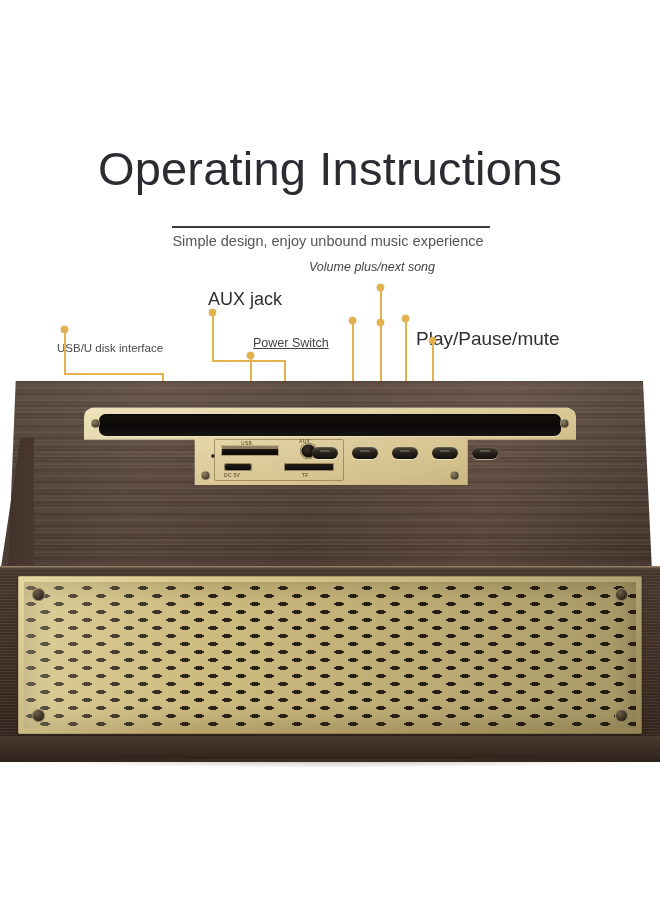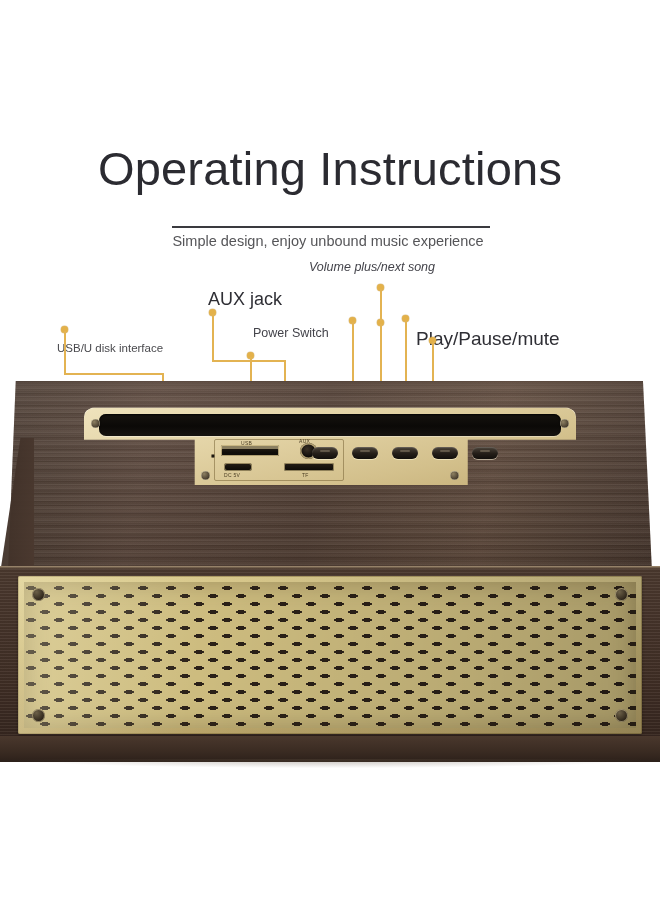--- a/index.html
+++ b/index.html
@@ -190,21 +190,21 @@
 <div class="stage">
 
   <div class="title">Operating Instructions</div>
   <div class="divider"></div>
   <div class="subtitle">Simple design, enjoy unbound music experience</div>
 
   <div class="lbl s" style="left:57px;top:311px;margin-top:30px;">USB/U disk interface</div>
 
   <div class="lbl l" style="left:162px;top:288px;margin-left:46px;">AUX jack</div>
 
-  <div class="lbl m" style="left:253px;top:326px;">Power Switch</div>
+  <div class="lbl m" style="left:253px;top:336px;text-decoration:underline;">Power Switch</div>
 
   <div class="lbl m" style="left:309px;top:260px;font-style:italic;">Volume plus/next song</div>
 
 
   <div class="lbl xl" style="left:416px;top:327px;">Play/Pause/mute</div>
 
   <div class="lbl white" style="left:110px;top:522px;">USB charging socket</div>
 
   <div class="lbl white" style="left:272px;top:522px;">TF card slot</div>
 

